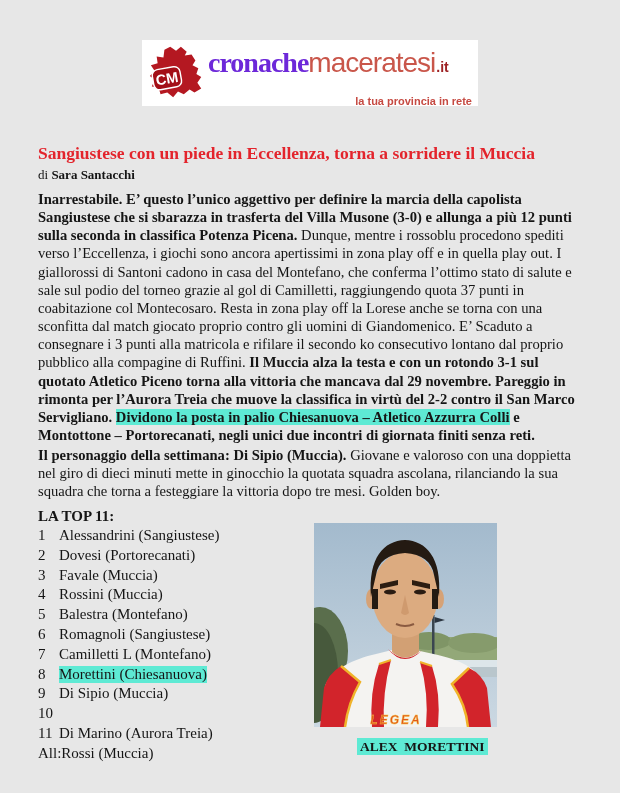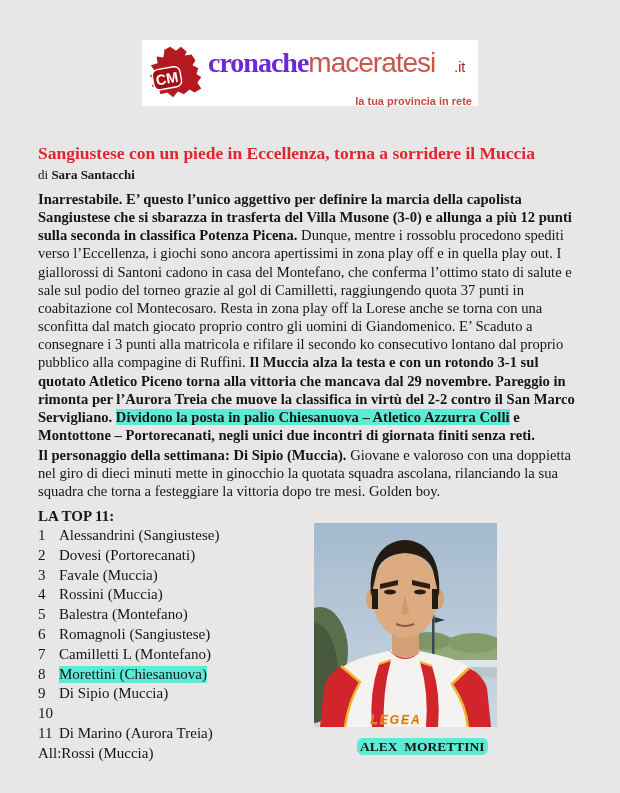--- a/index.html
+++ b/index.html
@@ -21,21 +21,21 @@
   }
   .logo-blob{position:absolute;left:4px;top:2px;}
   .logo-text{
     position:absolute;left:66px;top:9px;width:264px;
     font-family:"Liberation Sans","DejaVu Sans",sans-serif;
     line-height:1;white-space:nowrap;
   }
   .logo-line{display:flex;align-items:baseline;}
   .logo-word-bold{font-size:28px;font-weight:bold;letter-spacing:-1px;color:#6d28d9;font-family:Liberation Serif, serif;}
   .logo-word-light{font-size:28px;font-weight:normal;letter-spacing:-1px;color:#c9564a;}
-  .logo-word-tld{font-size:14px;font-weight:normal;color:#9d2123;margin-left:19px;}
+  .logo-word-tld{font-size:14px;font-weight:bold;color:#9d2123;margin-left:1px;}
   .logo-tagline{
     text-align:right;font-size:11px;font-weight:bold;color:#c64a42;margin-top:19px;
   }
 
   
   .headline{
     position:absolute;left:38px;top:143px;width:560px;margin:0;
     font-size:17.5px;font-weight:bold;color:#e3242c;line-height:1.15;
   }
   .byline{
@@ -64,21 +64,21 @@
 
   
   .photo{
     position:absolute;left:314px;top:523px;width:198px;height:204px;
     margin:0;line-height:0;
   }
   .photo-caption{
     position:absolute;left:357px;top:739px;
     font-size:13.5px;font-weight:bold;white-space:pre;
   }
-  .photo-caption .hl{padding:1px 3px;border-radius:6px;}
+  .photo-caption .hl{padding:1px 3px;}
 </style>
 </head>
 <body>
 
 <div class="page">
 
   <header class="logo-box">
     <span class="logo-blob">
       <svg width="62" height="62" viewBox="0 0 64 62">
         <path d="M25,4 L31,8 L36,4 L42,9 L40,13 L47,12 L51,18 L48,23 L54,26 L52,32 L57,35 L53,41 L57,47 L50,51 L45,48 L39,53 L33,50 L28,56 L22,51 L15,53 L13,46 L6,45 L9,38 L4,34 L9,29 L5,23 L12,21 L11,14 L18,15 L19,7 Z" fill="#b41821"></path>

